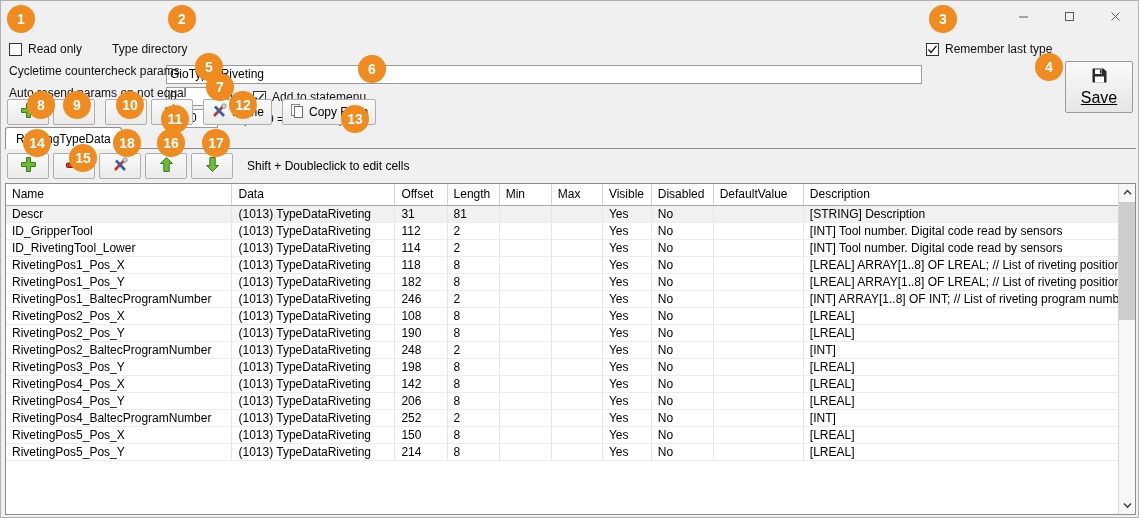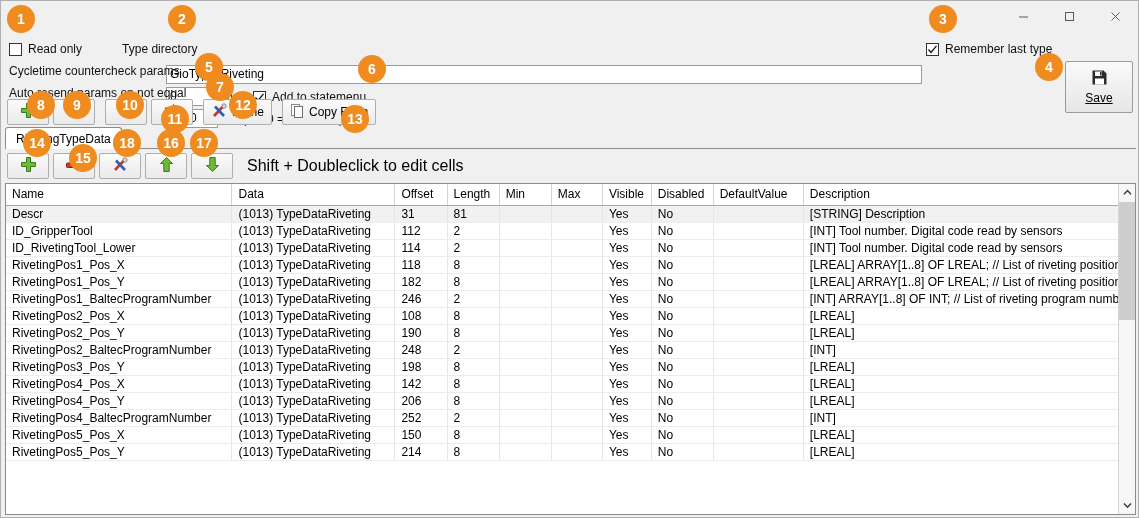--- a/index.html
+++ b/index.html
@@ -101,21 +101,21 @@
           </svg>
       </div>
     </div>
   </div>
 
   <div class="form">
 
     <div class="row" style="top:8px;">
       <span class="chk"></span>
       <span class="lbl">Read only</span>
-      <span class="lbl" style="margin-left:40px;">Type directory</span>
+      <span class="lbl" style="margin-left:30px;">Type directory</span>
     </div>
     <div class="tbox" style="position:absolute; left:165px; top:34px; width:756px;">GioTypesRiveting</div>
 
     <div class="row" style="top:30px;">
       <span class="lbl">Cycletime countercheck params</span>
     </div>
 
     <div class="row" style="left:925px; top:8px;">
       <span class="chk">
         <svg width="11" height="11" viewBox="0 0 11 11">
@@ -150,21 +150,21 @@
                 border-radius:2px; display:flex; flex-direction:column;
                 align-items:center; justify-content:center; gap:2px;">
       <span>
         <svg width="17" height="17" viewBox="0 0 17 17">
           <path d="M1.5 1.5 H12.5 L15.5 4.5 V15.5 H1.5 Z" fill="#2b2b2b"></path>
           <rect x="4" y="2.5" width="7" height="4.5" fill="#fff"></rect>
           <rect x="4" y="9.5" width="9" height="6" fill="#fff"></rect>
           <rect x="9" y="3" width="1.6" height="3.5" fill="#2b2b2b"></rect>
         </svg>
       </span>
-      <span style="font-size:12px;text-decoration:underline;">Save</span>
+      <span style="font-size:16px;text-decoration:underline;">Save</span>
     </div>
   </div>
 
   <div style="position:absolute; left:6px; top:98px; display:flex; gap:4px;">
 
     <div class="tbtn sq">
       <span>
         <svg width="17" height="17" viewBox="0 0 17 17">
           <path d="M6.5 1.5h4v5h5v4h-5v5h-4v-5h-5v-4h5z" fill="#6cba3a" stroke="#3d7a1c" stroke-width="1"></path>
         </svg>
@@ -261,21 +261,21 @@
     </div>
 
     <div class="tbtn sq">
       <span>
         <svg width="15" height="17" viewBox="0 0 15 17">
           <path d="M7.5 15.5 L1.5 9.5 H4.8 V1.5 H10.2 V9.5 H13.5 Z" fill="#6cba3a" stroke="#3d7a1c" stroke-width="1"></path>
         </svg>
       </span>
     </div>
 
-    <span style="margin-left:10px; font-size:16px;text-align:center;">Shift + Doubleclick to edit cells</span>
+    <span style="margin-left:10px; font-size:12px;text-align:center;">Shift + Doubleclick to edit cells</span>
   </div>
 
   <div class="gridwrap">
     <table class="grid">
       <colgroup>
         <col style="width:208px">
           <col style="width:150px">
           <col style="width:48px">
         <col style="width:48px">
           <col style="width:48px">
@@ -508,16 +508,16 @@
       <div class="badge" style="left: 205px; top: 72px;">7</div>
       <div class="badge" style="left: 26px; top: 90px;">8</div>
       <div class="badge" style="left: 62px; top: 90px;">9</div>
       <div class="badge" style="left: 115px; top: 90px;">10</div>
       <div class="badge" style="left: 160px; top: 104px;">11</div>
       <div class="badge" style="left: 228px; top: 90px;">12</div>
       <div class="badge" style="left: 340px; top: 104px;">13</div>
       <div class="badge" style="left: 22px; top: 128px; text-align: center;">14</div>
       <div class="badge" style="left: 68px; top: 143px;">15</div>
       <div class="badge" style="left: 156px; top: 128px;">16</div>
-      <div class="badge" style="left: 189px; top: 128px;">17</div>
+      <div class="badge" style="left: 201px; top: 128px;">17</div>
       <div class="badge" style="left: 112px; top: 128px;">18</div>
     </div>
 </div>
 
 </body></html>

